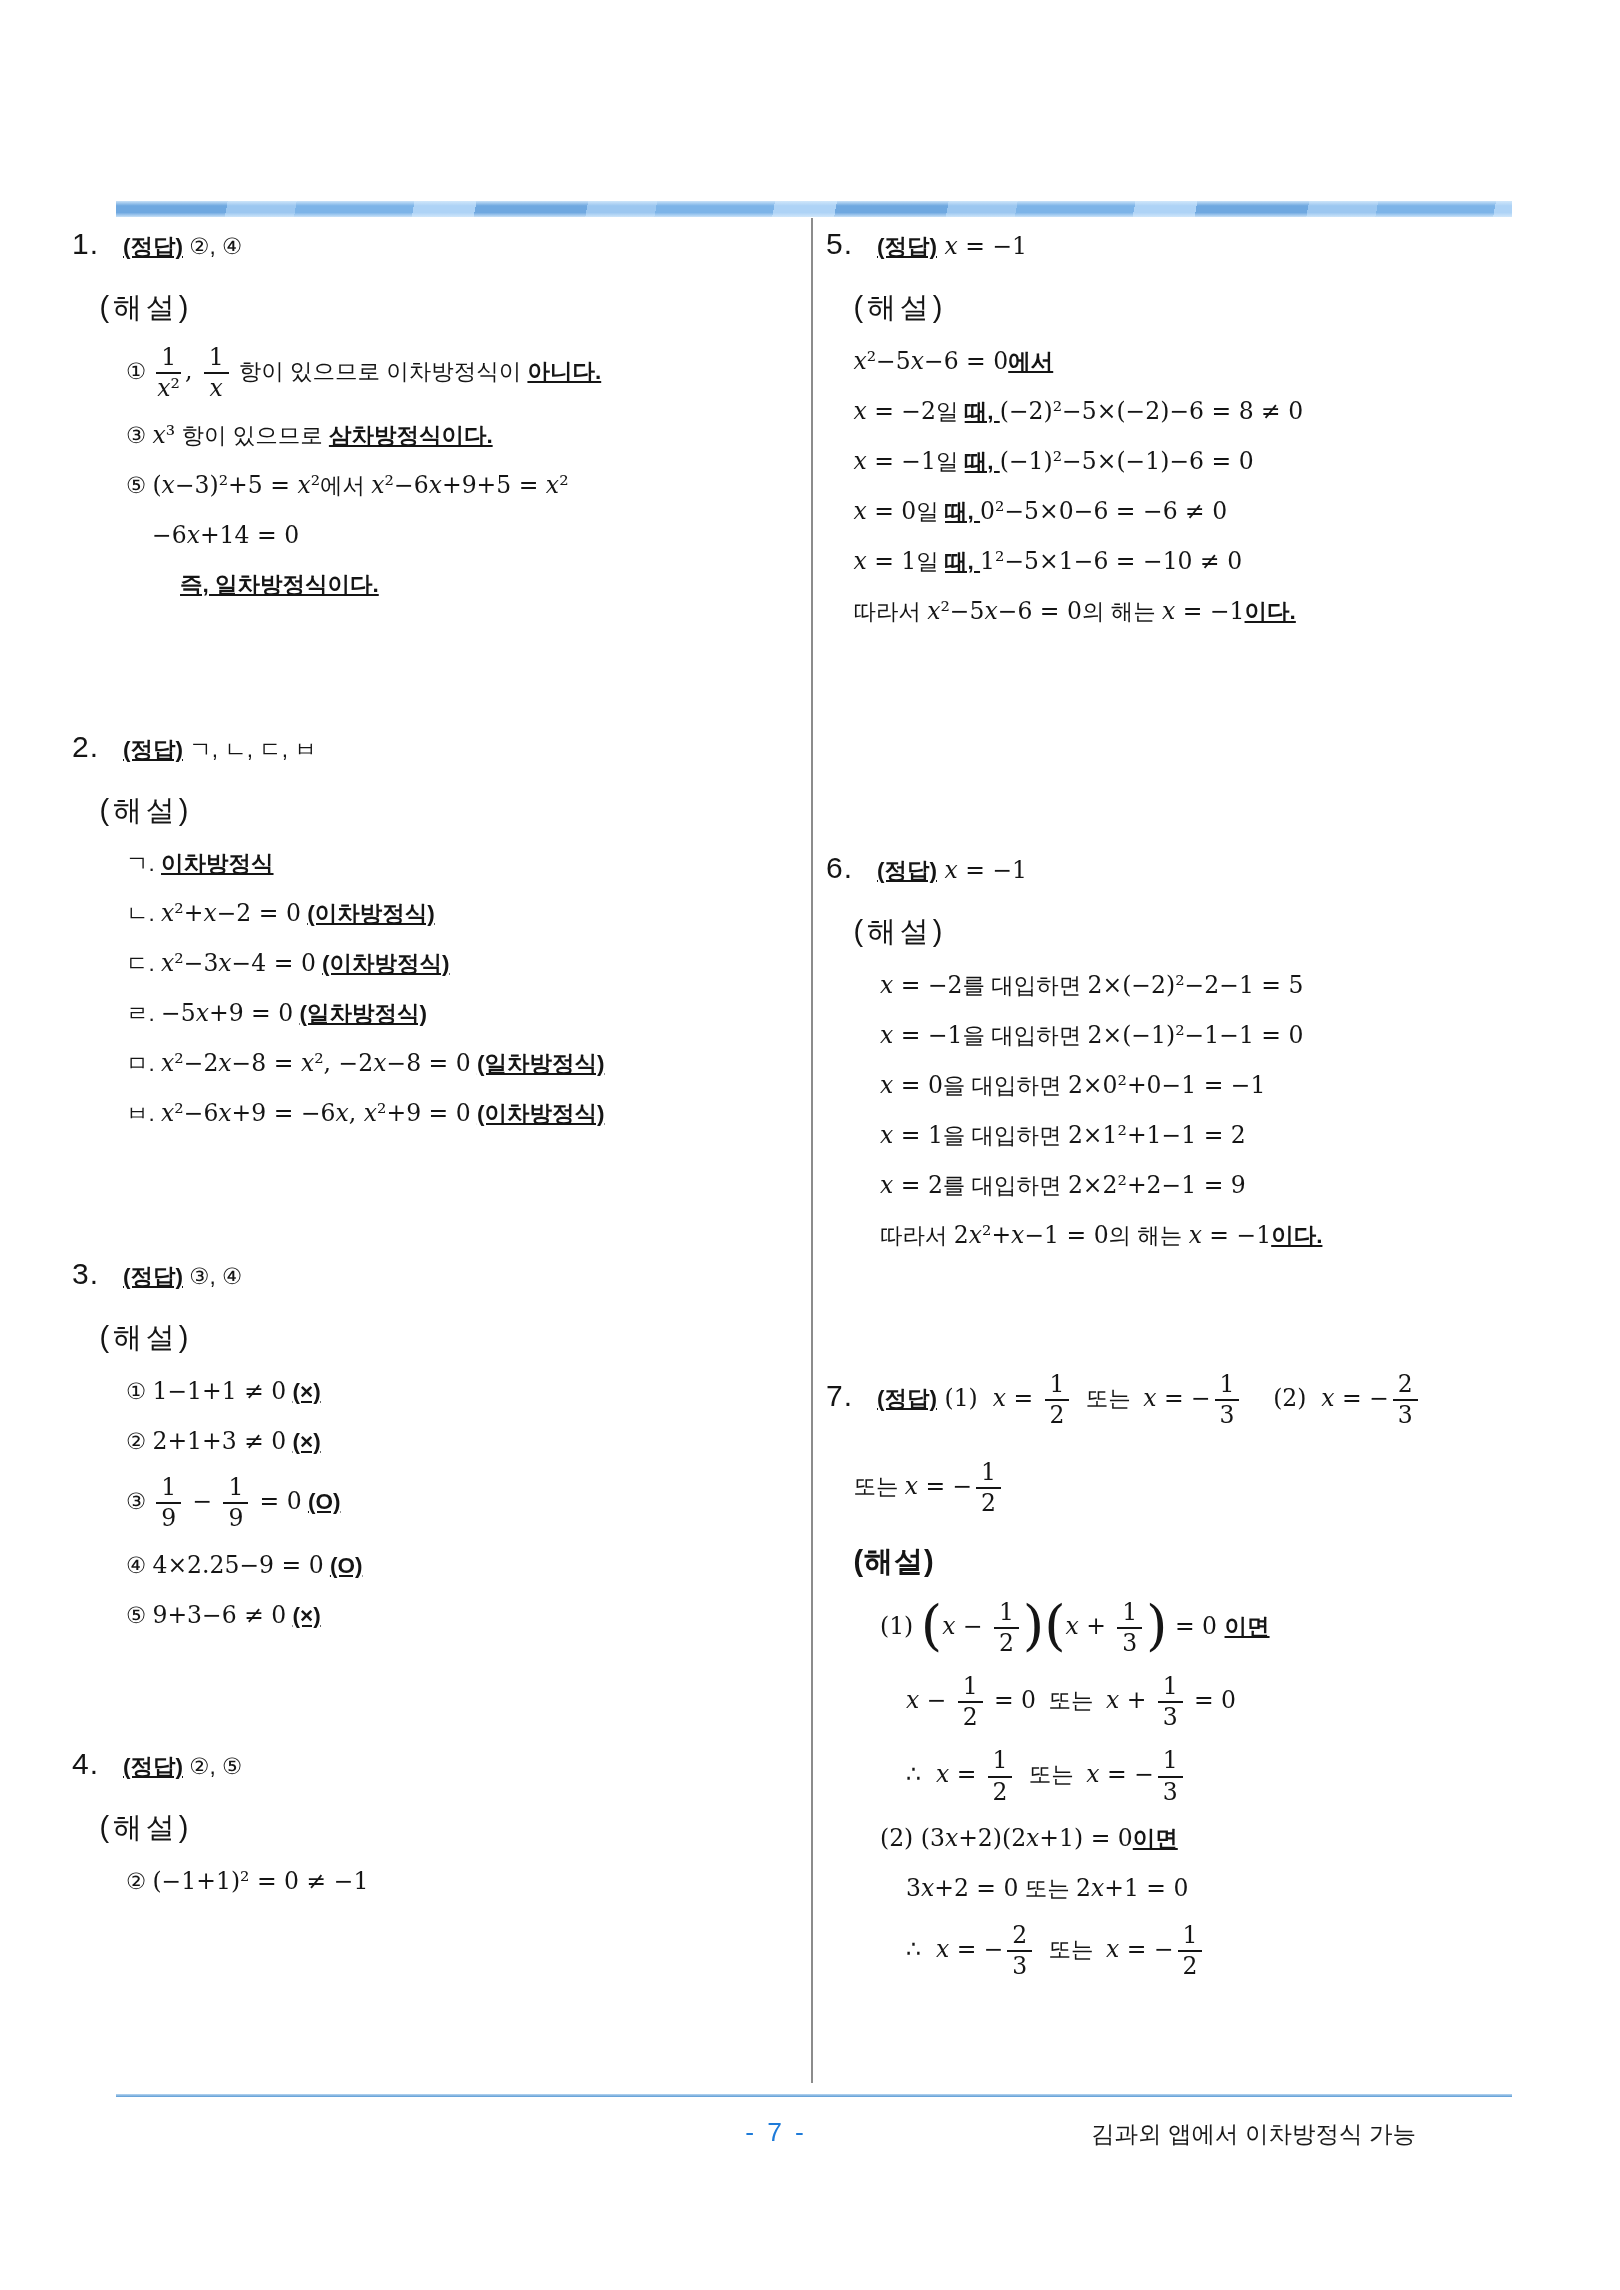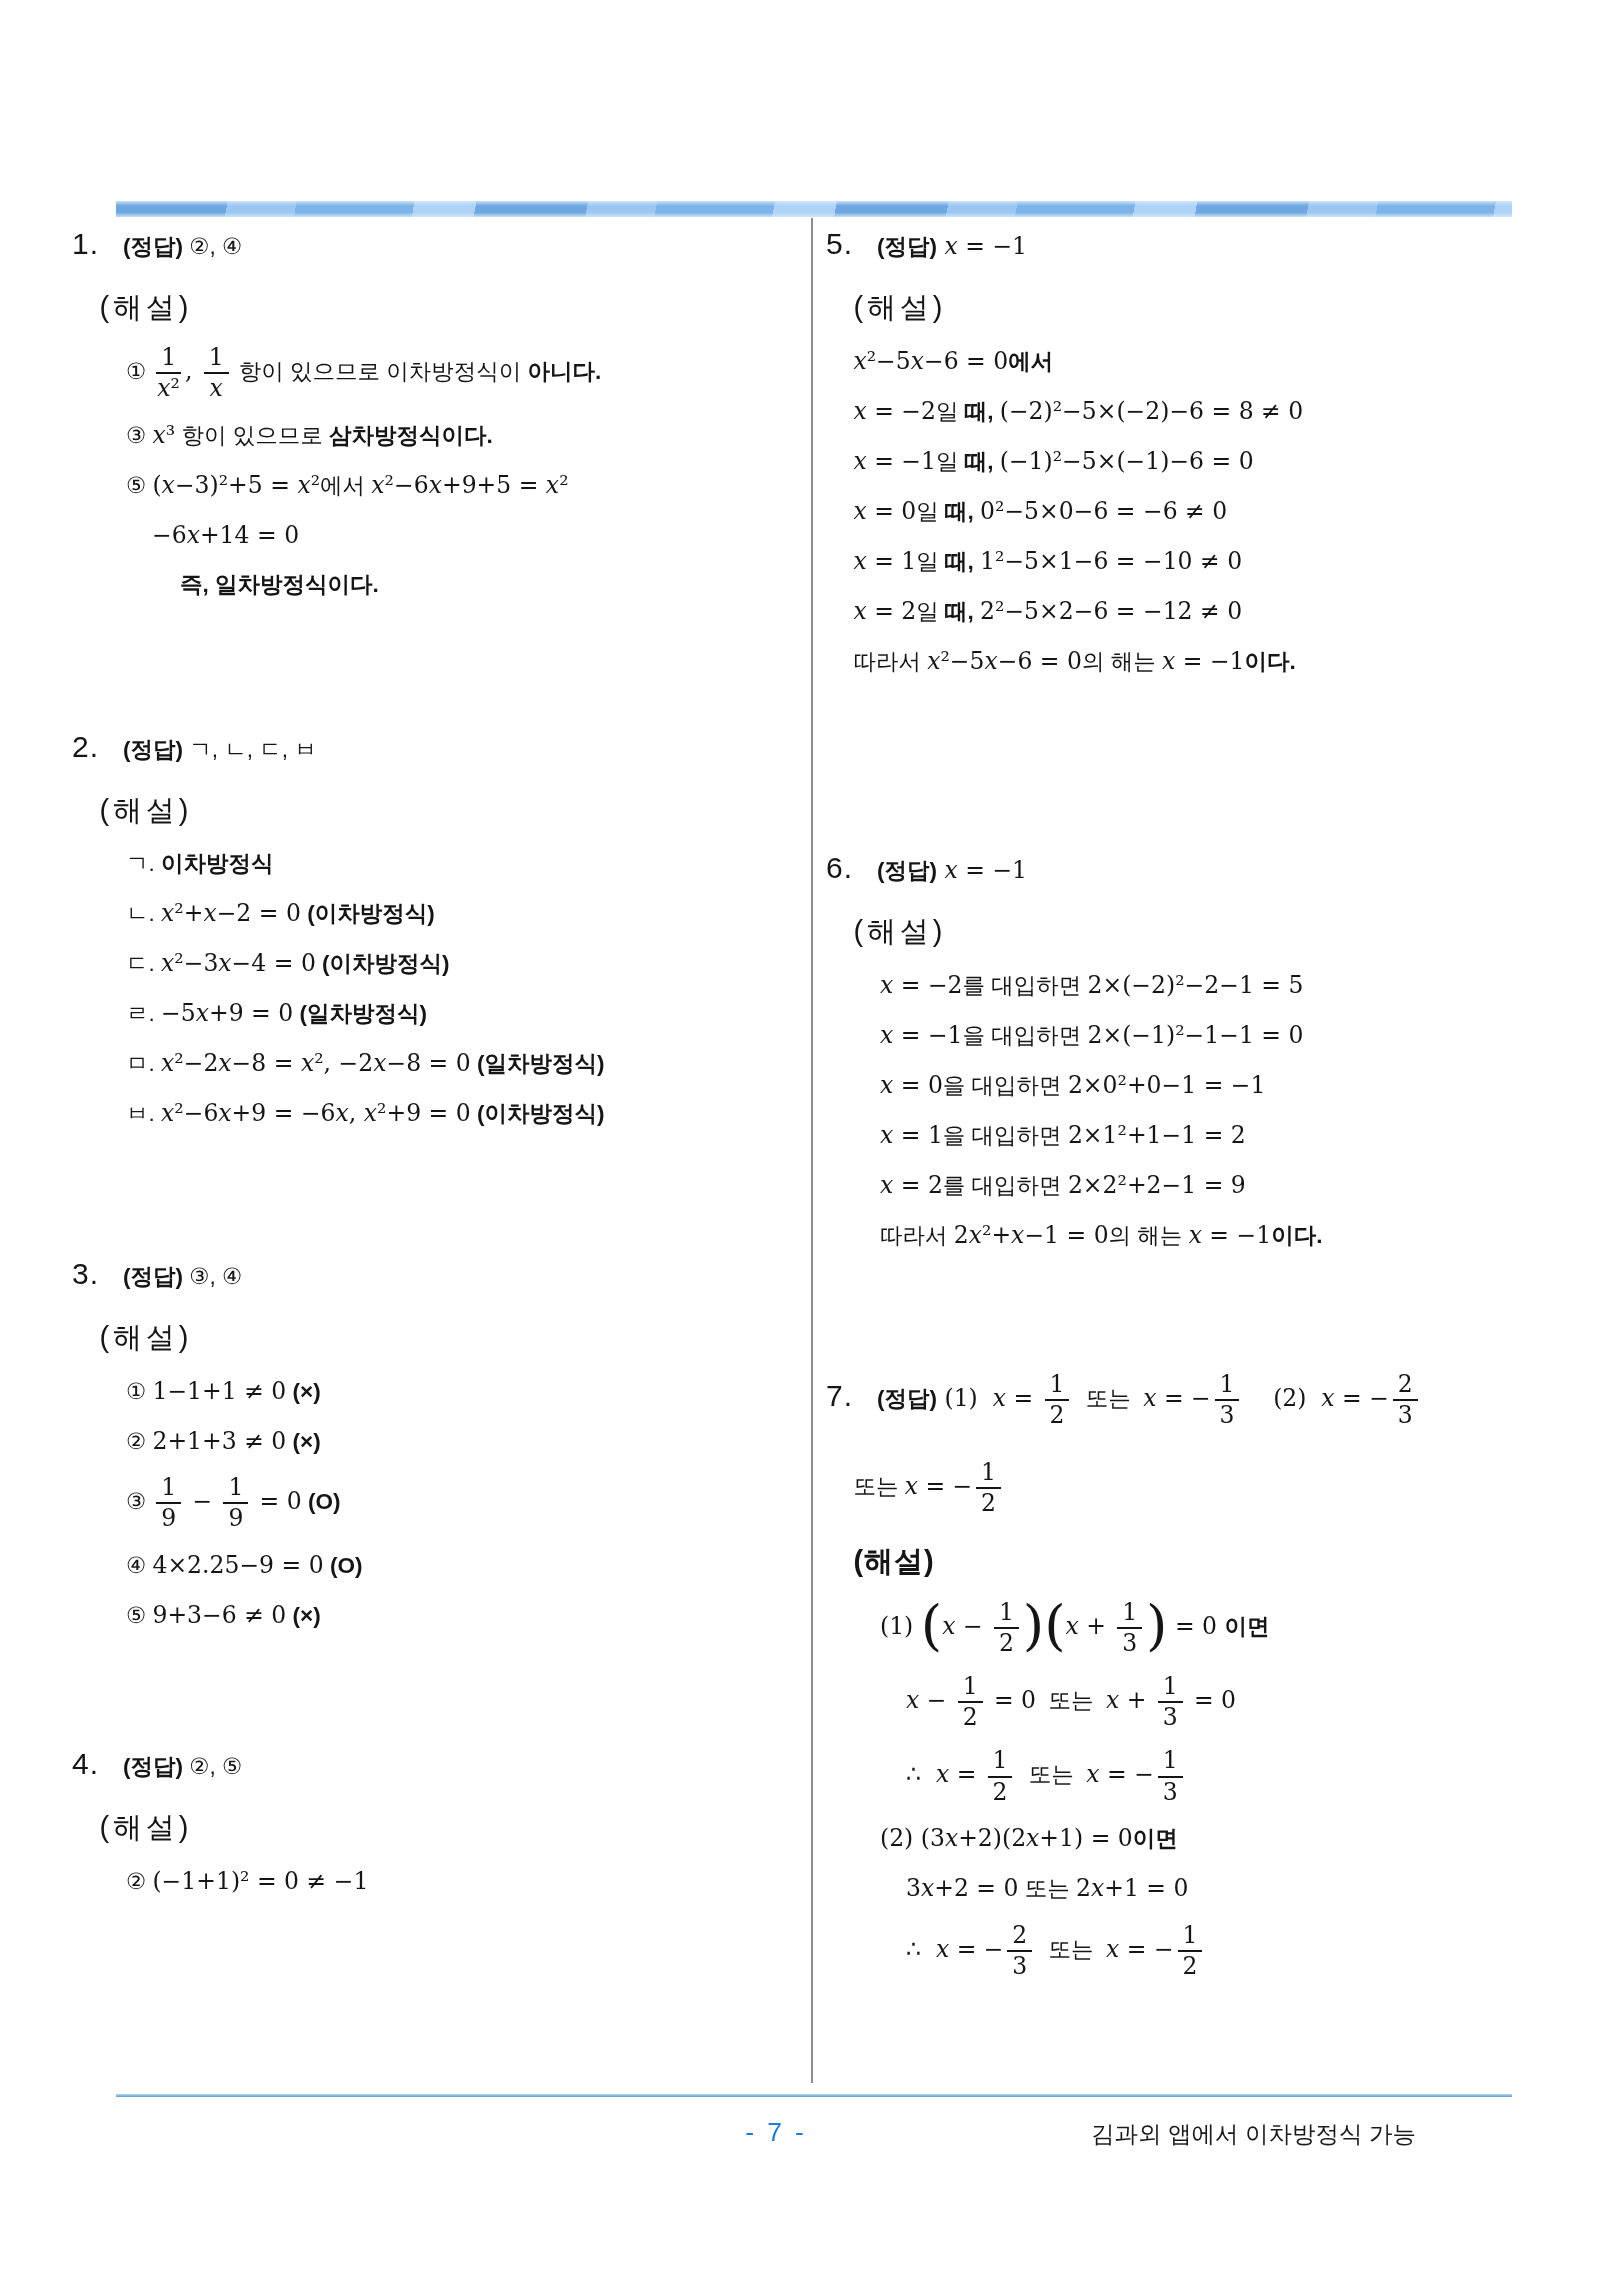--- a/index.html
+++ b/index.html
@@ -29,21 +29,21 @@
   .p-exp.bold-label{letter-spacing:1px;font-weight:bold;}
 
   .line{margin-top:17px;font-size:22.5px;line-height:32px;white-space:pre-wrap;}
   .line.tall{margin-top:17.6px;}
   .line.cont{margin-top:31px;}
   .ind0{margin-left:27.4px;}
   .ind1{margin-left:54px;}
   .ind2{margin-left:80px;}
   .ind3{margin-left:108px;}
 
-  .bold{font-weight:bold;}
+  .bold{font-weight:bold;text-decoration:underline;}
   .math{font-family:"DejaVu Serif",serif;font-size:23.5px;}
   .math .it{font-style:italic;}
 
   .frac{display:inline-flex;flex-direction:column;vertical-align:middle;
         text-align:center;margin:0 3.9px;line-height:1.08;font-size:21.6px;}
   .fnum{border-bottom:2px solid var(--text,#151515);padding:0 4.9px 2px;display:block;}
   .fden{padding-top:2px;display:block;}
   .bigp{font-family:"DejaVu Serif",serif;font-size:55px;line-height:0;
         vertical-align:-9.8px;font-weight:normal;}
 
@@ -111,21 +111,20 @@
       <div class="p-head">
         <span class="p-num">5.</span>
         <span class="p-ans"><span class="bold">(정답)</span><span class="math"><span> </span><span class="it">x</span><span> = −1</span></span></span>
       </div>
       <div class="p-exp">(해설)</div>
       <div class="line ind0"><span class="math"><span class="it">x</span><span>²−5</span><span class="it">x</span><span>−6 = 0</span></span><span class="bold">에서</span></div>
       <div class="line ind0"><span class="math"><span class="it">x</span><span> = −2</span></span><span>일 </span><span class="bold">때, </span><span class="math"><span>(−2)²−5×(−2)−6 = 8 ≠ 0</span></span></div>
       <div class="line ind0"><span class="math"><span class="it">x</span><span> = −1</span></span><span>일 </span><span class="bold">때, </span><span class="math"><span>(−1)²−5×(−1)−6 = 0</span></span></div>
       <div class="line ind0"><span class="math"><span class="it">x</span><span> = 0</span></span><span>일 </span><span class="bold">때, </span><span class="math"><span>0²−5×0−6 = −6 ≠ 0</span></span></div>
       <div class="line ind0"><span class="math"><span class="it">x</span><span> = 1</span></span><span>일 </span><span class="bold">때, </span><span class="math"><span>1²−5×1−6 = −10 ≠ 0</span></span></div>
-      <div class="line ind0"><span class="math"><span class="it">x</span><span> = 2</span></span><span>일 </span><span class="bold">때, </span><span class="math"><span>2²−5×2−6 = −12 ≠ 0</span></span></div>
       <div class="line ind0"><span>따라서 </span><span class="math"><span class="it">x</span><span>²−5</span><span class="it">x</span><span>−6 = 0</span></span><span>의 해는 </span><span class="math"><span class="it">x</span><span> = −1</span></span><span class="bold">이다.</span></div>
     </section>
   <section class="problem" id="p6" style="left:826px;top:851px;">
       <div class="p-head">
         <span class="p-num">6.</span>
         <span class="p-ans"><span class="bold">(정답)</span><span class="math"><span> </span><span class="it">x</span><span> = −1</span></span></span>
       </div>
       <div class="p-exp">(해설)</div>
       <div class="line ind1"><span class="math"><span class="it">x</span><span> = −2</span></span><span>를 대입하면 </span><span class="math"><span>2×(−2)²−2−1 = 5</span></span></div>
       <div class="line ind1"><span class="math"><span class="it">x</span><span> = −1</span></span><span>을 대입하면 </span><span class="math"><span>2×(−1)²−1−1 = 0</span></span></div>

